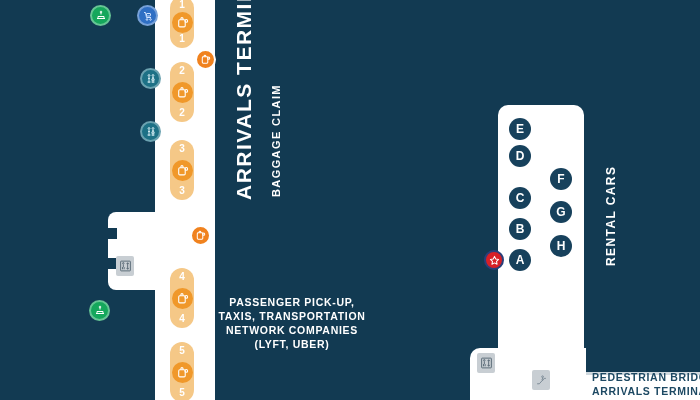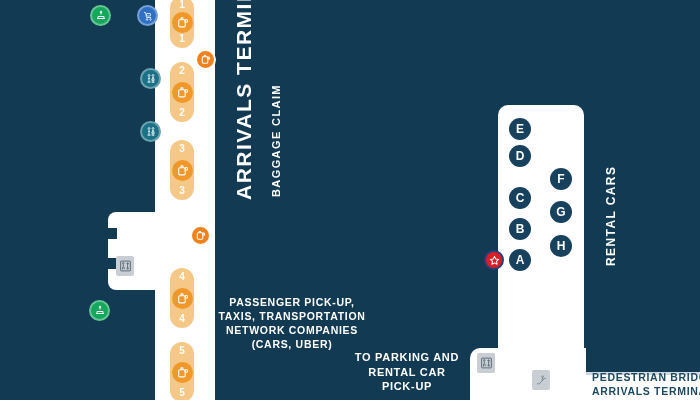--- a/index.html
+++ b/index.html
@@ -212,22 +212,21 @@
   <div class="alcove-notch n2"></div>
   <div class="bldg bldg-rental"></div>
   <div class="bldg bldg-rental-foot"></div>
   <div class="bldg bldg-pedbridge"></div>
   <div class="bldg-pedbridge-line bldg"></div>
 
   <div class="vlabel vlabel-terminal">ARRIVALS TERMINAL</div>
   <div class="vlabel vlabel-baggage">BAGGAGE CLAIM</div>
   <div class="vlabel vlabel-rentalcars">RENTAL CARS</div>
 
-  <div class="htext htext-pickup">PASSENGER PICK-UP, TAXIS, TRANSPORTATION NETWORK COMPANIES (CARS, UBER)</div>
-  <div class="htext htext-parking">TO PARKING AND RENTAL CAR PICK-UP</div>
+  <div class="htext htext-pickup">PASSENGER PICK-UP, TAXIS, TRANSPORTATION NETWORK COMPANIES (LYFT, UBER)</div>
   <div class="htext htext-pedbridge">PEDESTRIAN BRIDGE TO ARRIVALS TERMINAL</div>
 
   <div class="carousel" style="left:170px; top:-4px; height:52px;">
     <span class="cnum">1</span>
     <span class="carousel-icon">
       <svg width="13" height="13" viewBox="0 0 24 24" fill="none" stroke="#ffffff" stroke-width="2">
         <rect x="5" y="7" width="12" height="13" rx="2"></rect>
         <path d="M9 7V5a2 2 0 0 1 4 0v2"></path>
         <circle cx="19" cy="9" r="2.4"></circle>
       </svg>

